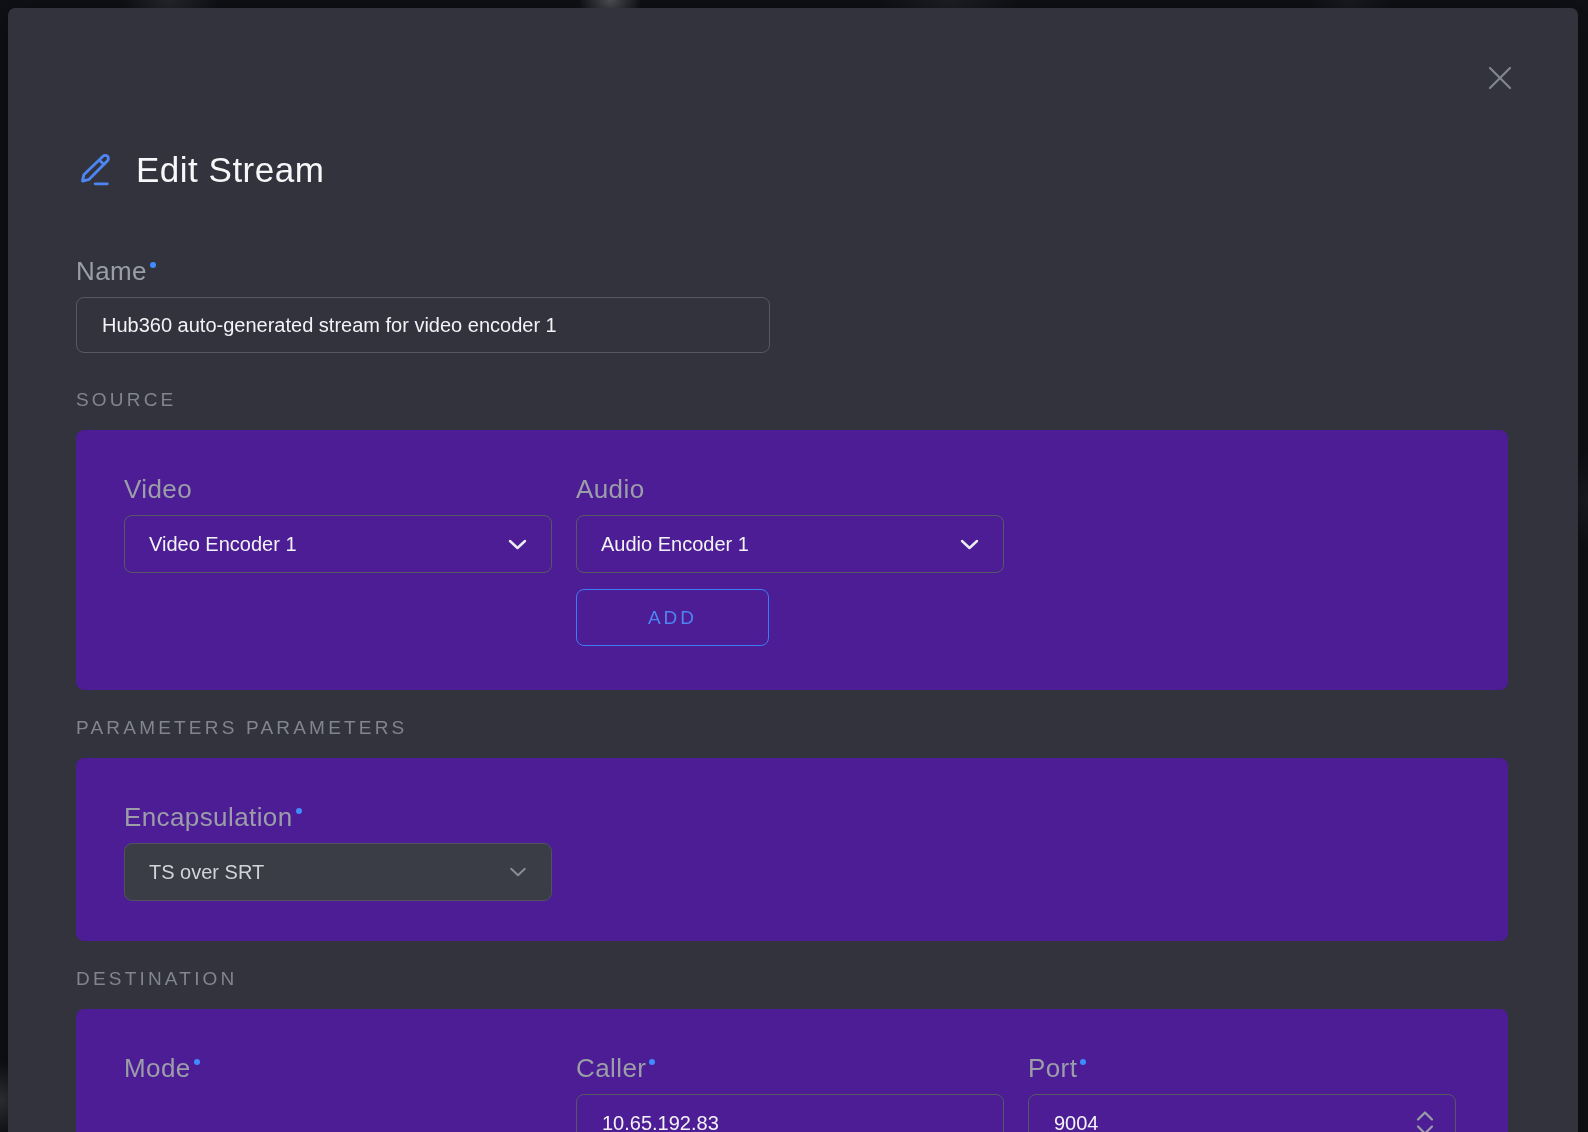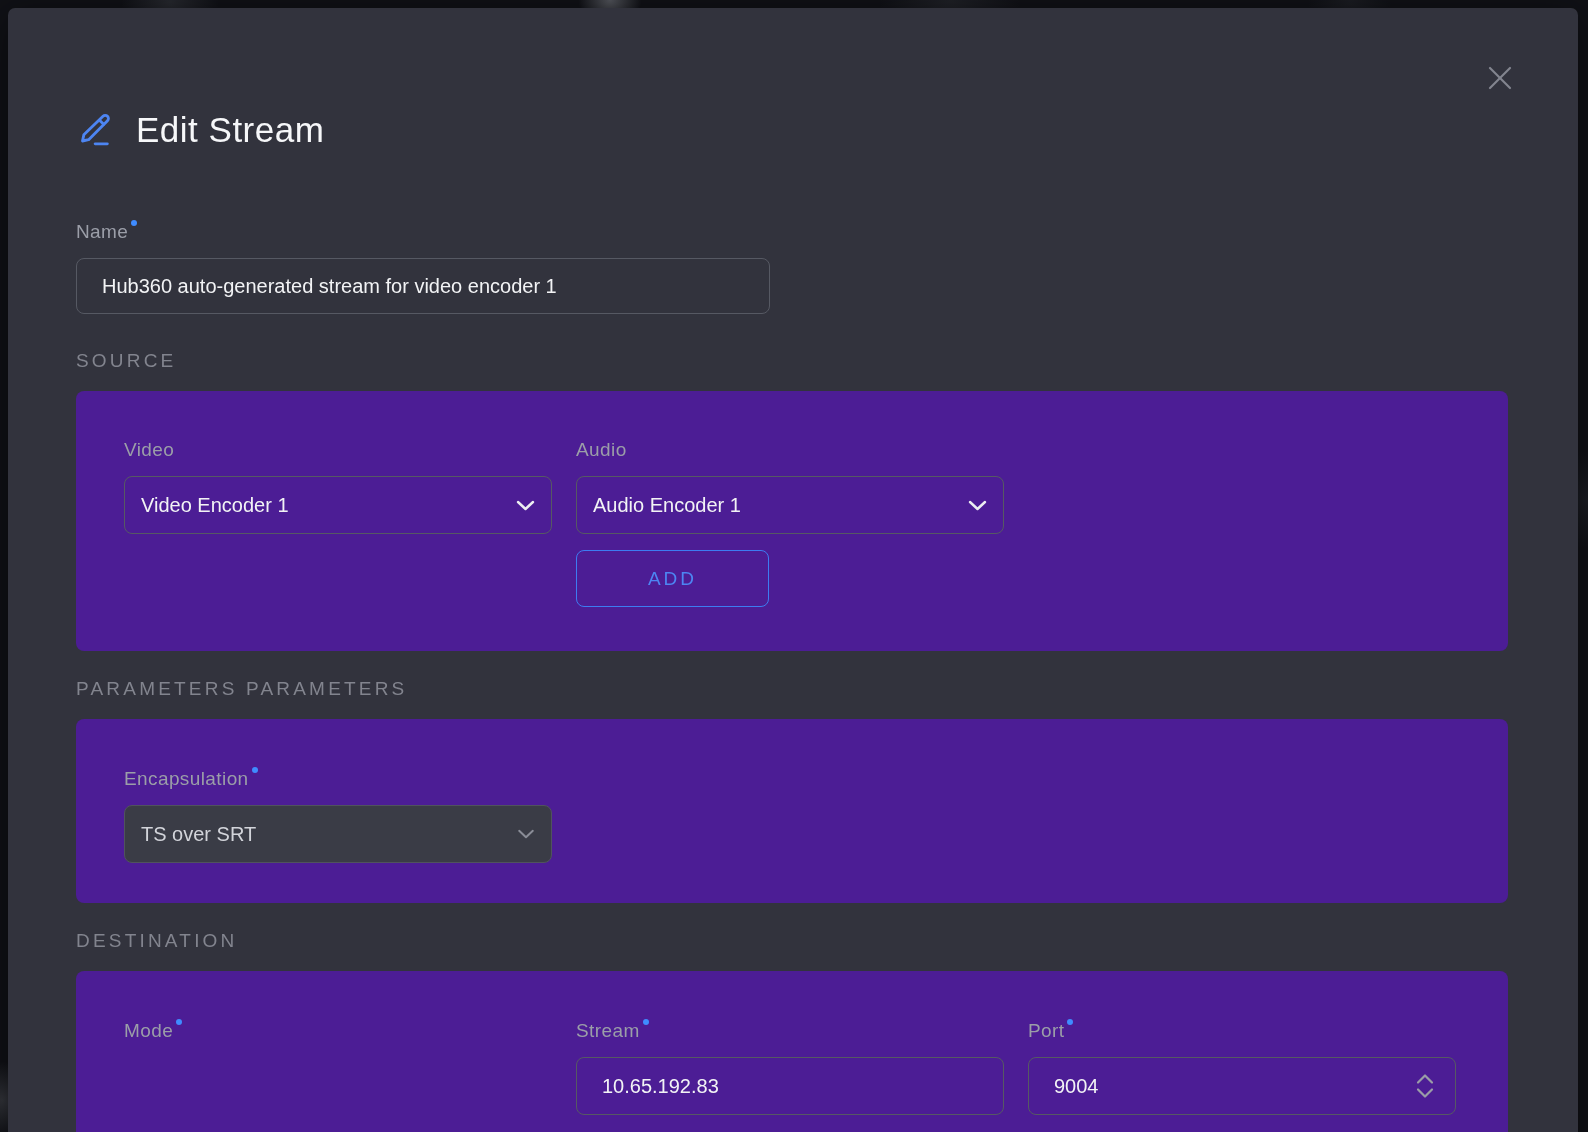--- a/index.html
+++ b/index.html
@@ -31,31 +31,31 @@
   }
   .close-btn {
     position: absolute; top: 50px; right: 58px;
     width: 40px; height: 40px;
     background: transparent; border: none; cursor: pointer;
     color: #83858f;
     display: flex; align-items: center; justify-content: center;
   }
   .titlebar {
     padding-top: 102px;
-    display: flex; align-items: center; gap: 20px;
+    display: flex; align-items: center; gap: 20px; margin-top: 40px;
   }
   .titlebar h1 {
     font-size: 35px; font-weight: 400; letter-spacing: 0.5px;
     color: #f6f7f9;
   }
   .pencil-wrap { width: 40px; height: 40px; display: flex; align-items: center; justify-content: center; }
 
   .flabel {
     display: block;
-    font-size: 19px; color: #9b9ea8; letter-spacing: 0.4px;
+    font-size: 26px; color: #9b9ea8; letter-spacing: 0.4px;
     margin-bottom: 15px;
     line-height: 22px;
   }
   .req-dot {
     display: inline-block; width: 6px; height: 6px; border-radius: 50%;
     background: #3f8cff;
     margin-left: 3px; vertical-align: 12px;
   }
   .name-field { margin-top: 70px; margin-bottom: 36px; }
   .text-input {
@@ -79,21 +79,21 @@
     border-radius: 8px;
     padding: 48px 48px 44px 48px;
     width: 1432px;
   }
   .card-row { display: flex; gap: 24px; align-items: flex-start; }
   .field-col { width: 428px; }
   .select {
     width: 428px; height: 58px;
     border: 1px solid #565963; border-radius: 8px;
     display: flex; align-items: center; justify-content: space-between;
-    padding: 0 16px;
+    padding: 0 24px;
     font-size: 20px; color: #f2f3f5;
     cursor: pointer;
     background: transparent;
   }
   .select .chev { color: #eceef1; display: flex; }
   .select.disabled {
     background: #3a3c46;
     border-color: #50535d;
     color: #d2d4da;
     cursor: default;
@@ -209,21 +209,21 @@
   </div>
 
   <div class="section">
     <h2 class="section-heading">DESTINATION</h2>
     <div class="card">
       <div class="card-row">
         <div class="field-col">
           <label class="flabel"><span>Mode</span><span class="req-dot"></span></label>
         </div>
         <div class="field-col">
-          <label class="flabel"><span>Stream</span><span class="req-dot"></span></label>
+          <label class="flabel"><span>Caller</span><span class="req-dot"></span></label>
           <input class="text-input" style="width: 428px; height: 58px;" type="text" value="10.65.192.83">
         </div>
         <div class="field-col">
           <label class="flabel"><span>Port</span><span class="req-dot"></span></label>
           <div class="num-wrap">
             <input class="num-input" type="text" value="9004" style="">
             <span class="stepper">
               <svg width="22" height="28" viewBox="0 0 22 28" fill="none" stroke="currentColor" stroke-width="2.2" stroke-linecap="round" stroke-linejoin="round">
                 <path d="M4 10.5 L11 3.5 L18 10.5"></path>
                 <path d="M4 17.5 L11 24.5 L18 17.5"></path>

